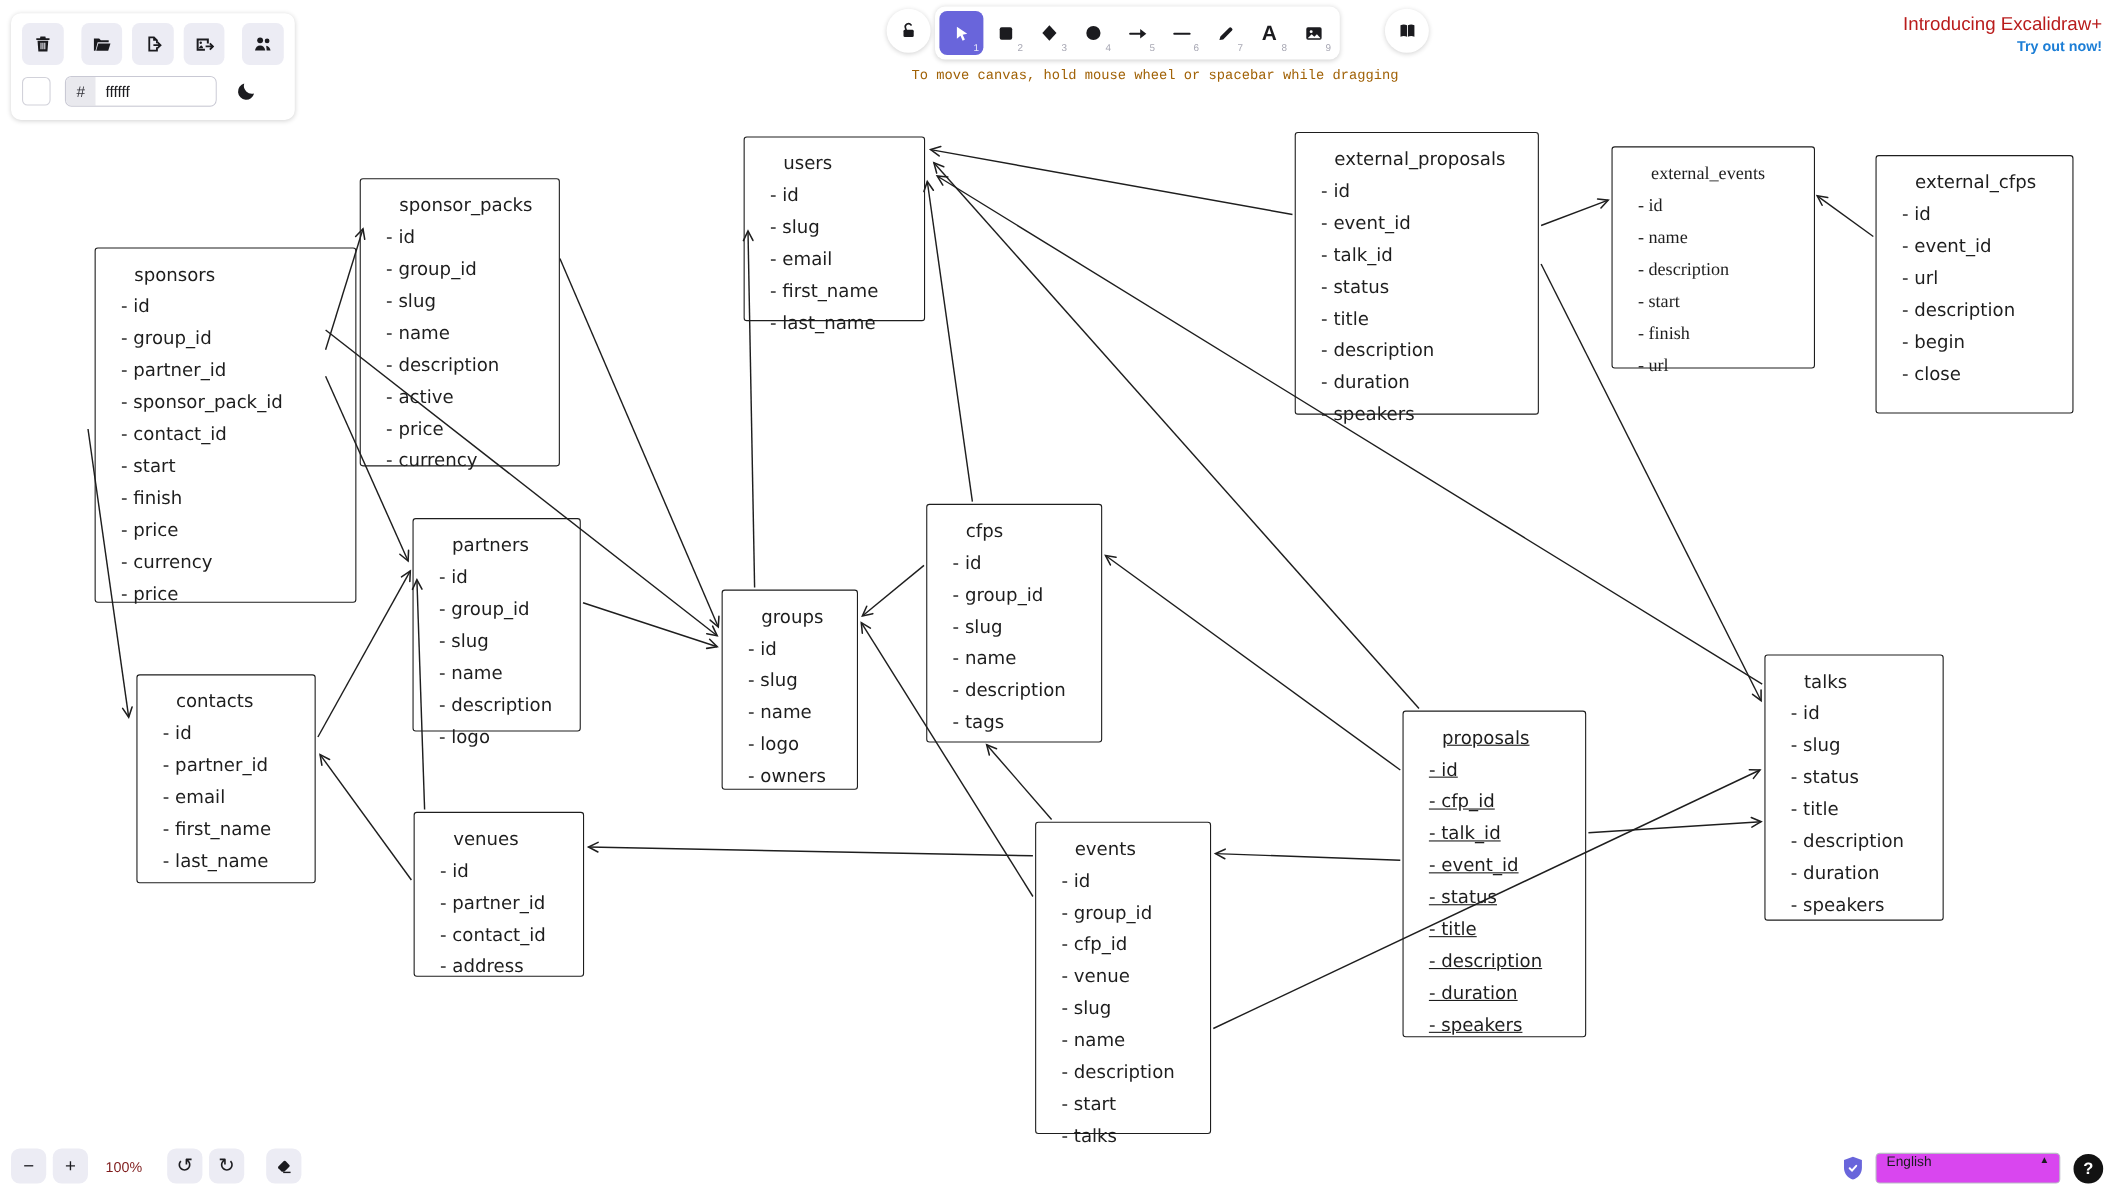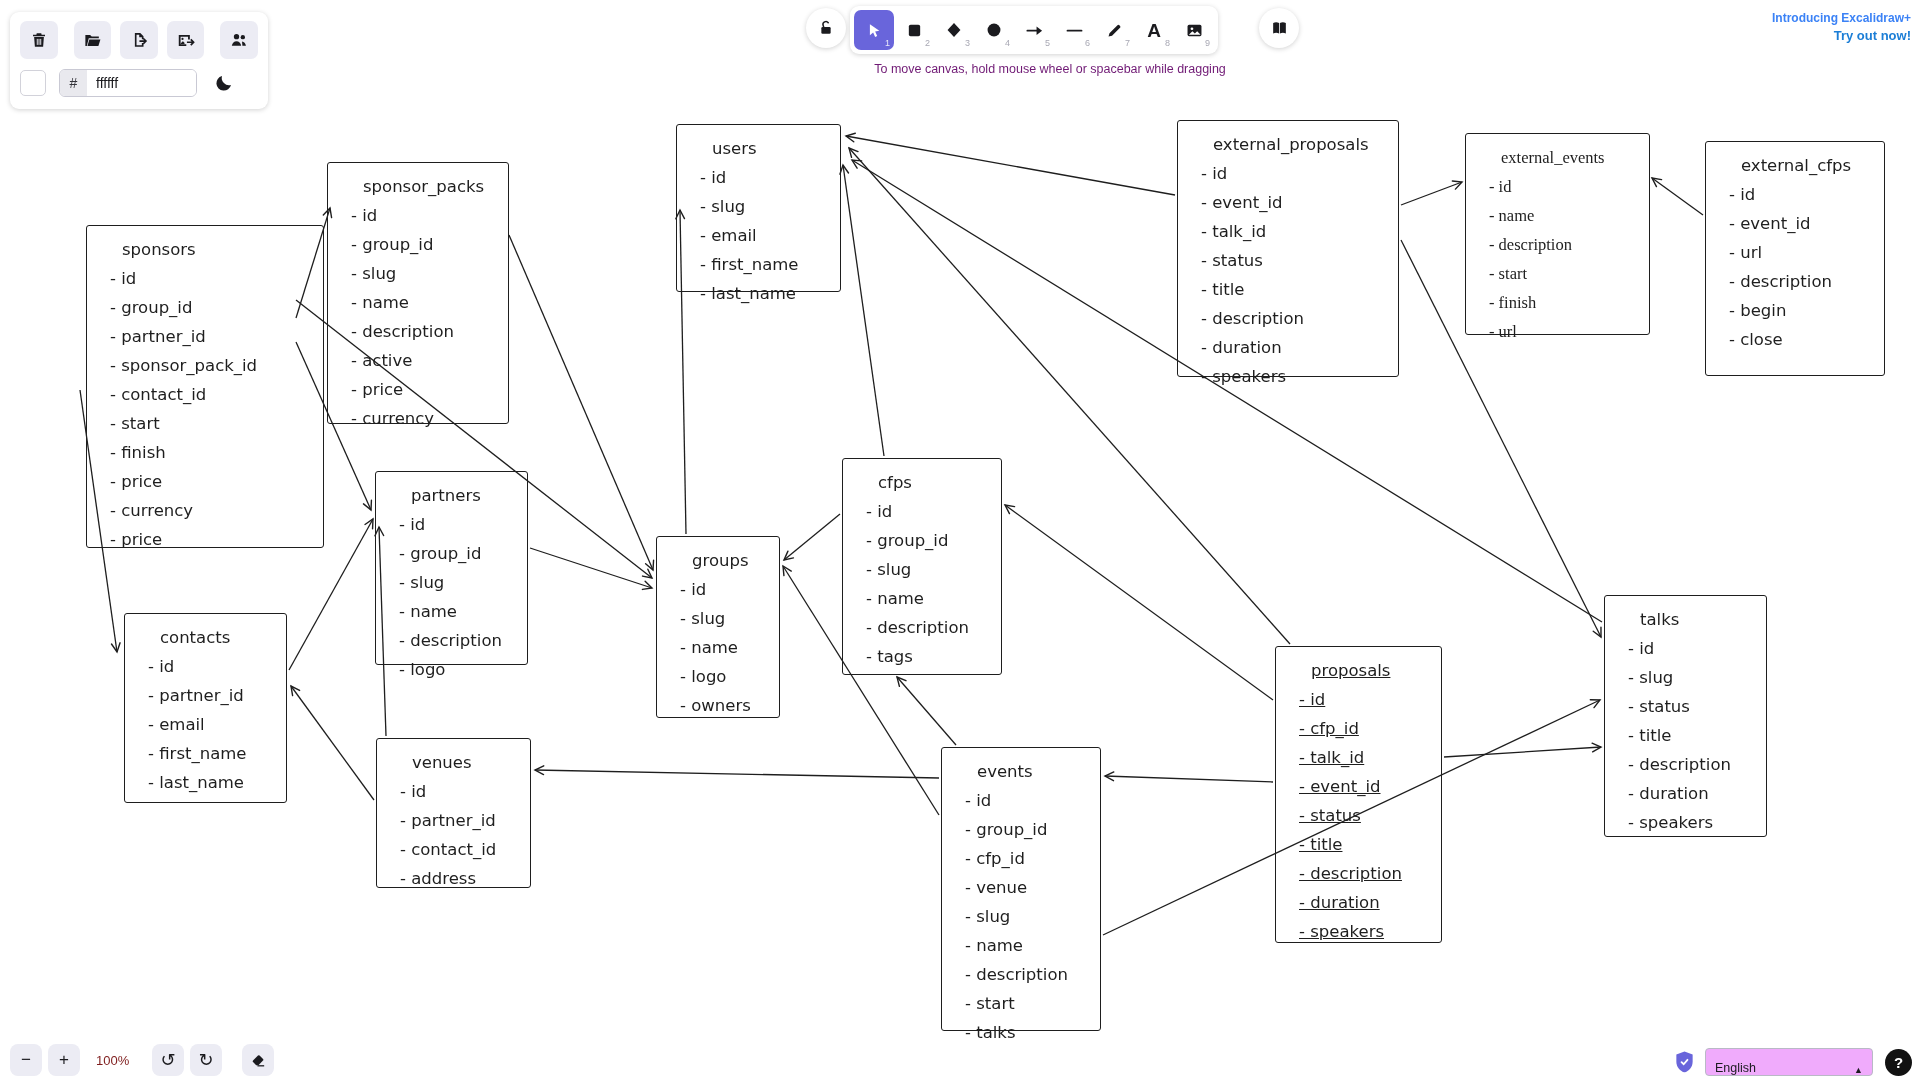--- a/index.html
+++ b/index.html
@@ -26,38 +26,38 @@
 
   #lock-island{left:806px;top:8px;width:40px;height:40px;border-radius:50%;display:flex;align-items:center;justify-content:center;cursor:pointer;}
   #toolbar{left:850px;top:6px;height:48px;box-sizing:border-box;padding:4px;display:flex;align-items:center;}
   .tool{width:40px;height:40px;border-radius:7px;position:relative;display:flex;align-items:center;justify-content:center;color:#1b1b1f;cursor:pointer;}
   .tool.active{background:#6965db;color:#ffffff;}
   .tool .shortcut{position:absolute;right:4px;bottom:2px;font-size:9px;color:#a8a8b4;}
   .tool.active .shortcut{color:rgba(255,255,255,.85);}
   .tool .a-glyph{font-weight:700;font-size:19px;line-height:1;}
   #library-island{left:1259px;top:8px;width:40px;height:40px;border-radius:50%;display:flex;align-items:center;justify-content:center;cursor:pointer;}
 
-  #hint{position:absolute;left:760px;top:62px;width:580px;text-align:center;font-size:12.5px;color:#701a75;}
+  #hint{position:absolute;left:760px;top:62px;width:580px;text-align:center;font-size:12.5px;color:#a16207;font-family:Liberation Mono, monospace;}
 
   #promo{position:absolute;right:9px;top:11px;text-align:right;line-height:1.25;}
-  #promo-title{font-size:12px;color:#3b82f6;font-weight:bold;}
+  #promo-title{font-size:17px;color:#b91c1c;}
   #promo-link{font-size:13px;font-weight:700;color:#1c7ed6;margin-top:2px;cursor:pointer;}
 
   
   #footer-left{position:absolute;left:10px;bottom:10px;display:flex;align-items:center;}
   .f-btn{width:32px;height:32px;border-radius:8px;background:#ececf4;display:flex;align-items:center;justify-content:center;color:#1b1b1f;cursor:pointer;font-size:17px;}
   .f-btn + .f-btn{margin-left:6px;}
   #zoom-label{margin:0 16px;font-size:13px;color:#7f1d1d;min-width:38px;}
   #undo-btn{margin-left:2px;}
   #eraser-btn{margin-left:20px;}
   .uglyph{font-size:18px;line-height:1;font-family:"DejaVu Sans",sans-serif;}
 
   #footer-right{position:absolute;right:8px;bottom:10px;display:flex;align-items:center;}
   #shield{margin-right:9px;cursor:pointer;}
-  #lang-select{width:168px;height:28px;box-sizing:border-box;border:1px solid #b9b9c6;border-radius:4px;background:#f0abfc;display:flex;align-items:flex-end;padding:0 9px;cursor:pointer;}
+  #lang-select{width:168px;height:28px;box-sizing:border-box;border:1px solid #b9b9c6;border-radius:4px;background:#d946ef;display:flex;align-items:flex-start;padding:0 9px;cursor:pointer;}
   #lang-label{flex:1;font-size:12.5px;color:#1b1b1f;}
   #lang-caret{font-size:9px;color:#1b1b1f;}
   #help-btn{margin-left:12px;width:27px;height:27px;border-radius:50%;background:#121212;color:#fff;display:flex;align-items:center;justify-content:center;font-size:15px;font-weight:700;cursor:pointer;}
 
   
   #canvas{position:absolute;left:0;top:0;width:1920px;height:1086px;}
   #arrows{position:absolute;left:0;top:0;}
   .tbl{
     position:absolute;box-sizing:border-box;border:1.8px solid #1e1e1e;border-radius:3px;
     font-family:"DejaVu Sans",sans-serif;font-size:16.5px;line-height:29px;color:#1e1e1e;

